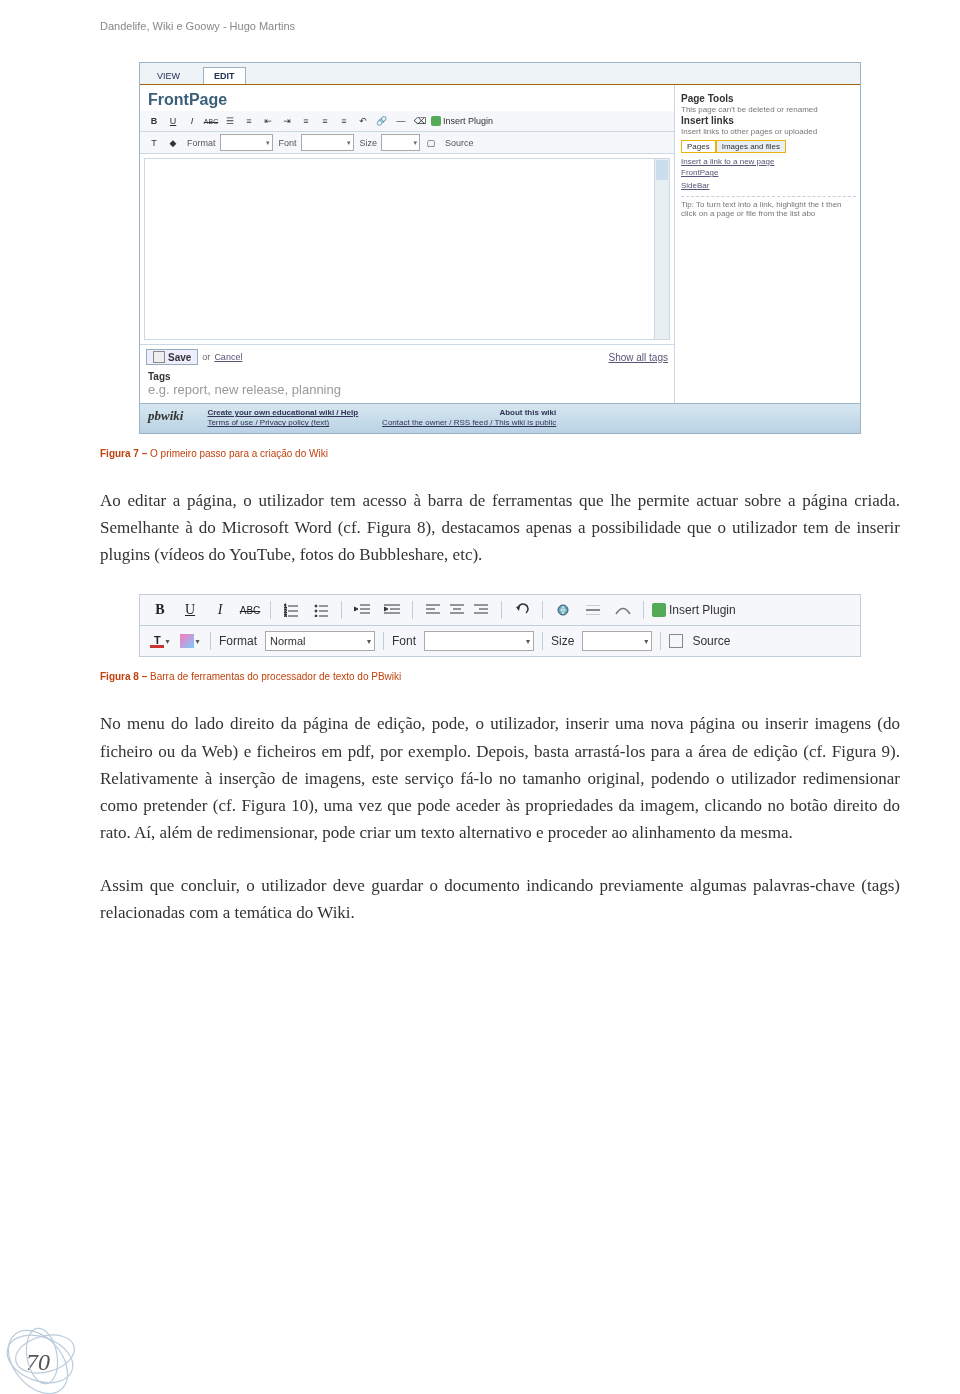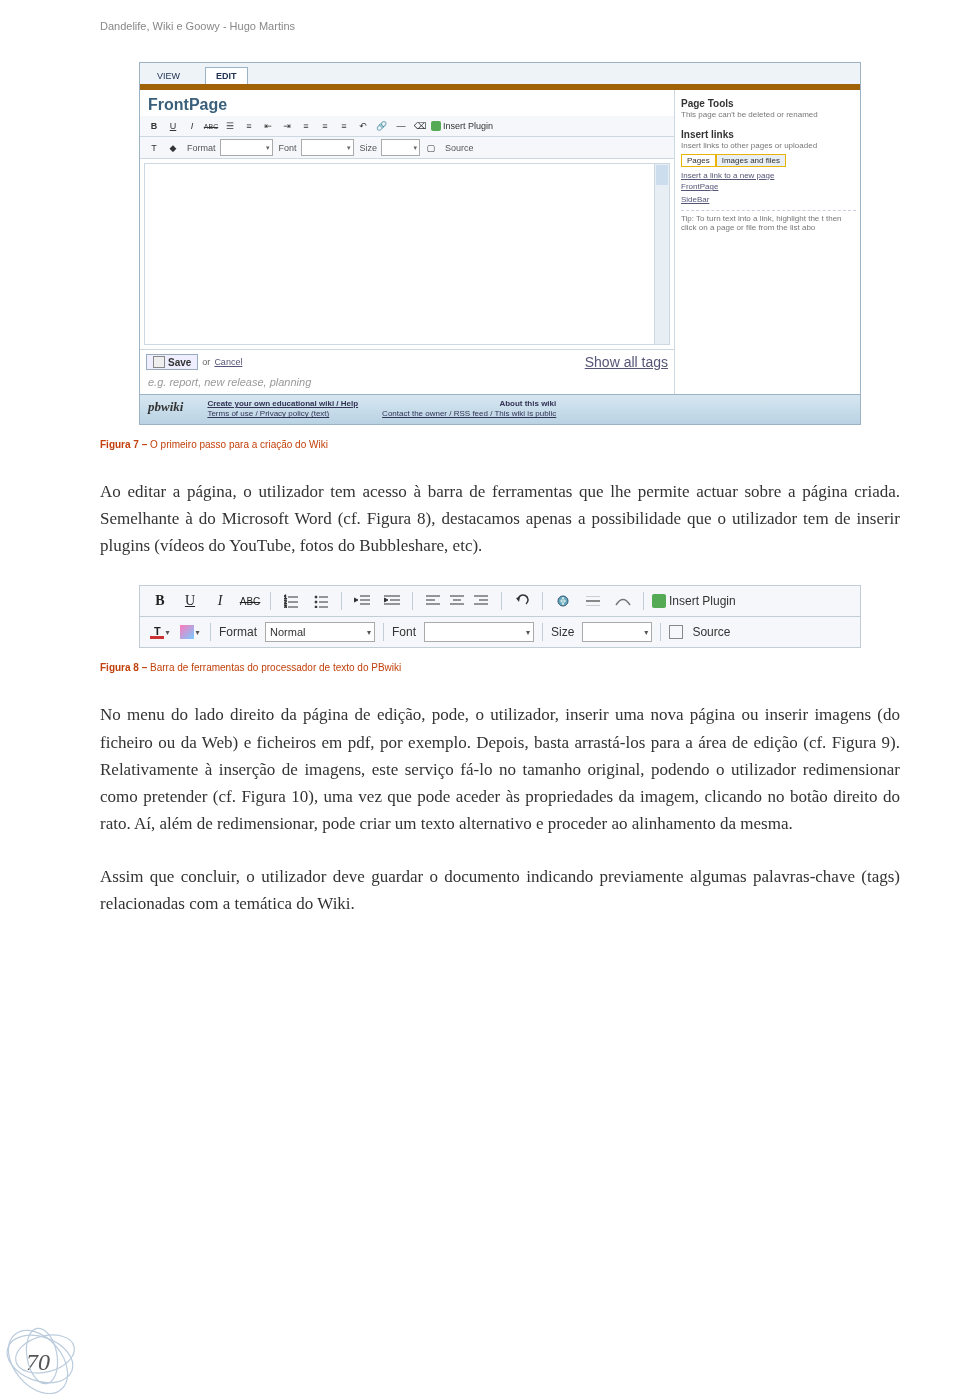--- a/index.html
+++ b/index.html
@@ -36,37 +36,36 @@
   .shot1 .titlebar {
     background: linear-gradient(#e8f1f8,#d5e5f1);
     padding: 4px 8px;
     border-bottom: 1px solid #9cb3c5;
     font-size: 12px;
     font-weight: bold;
     color: #333;
   }
   .shot1 .titlebar .glyph { color:#777; margin-right:4px; font-size:10px;}
   .shot1 .tabs {
-    display:flex; gap:4px; padding: 4px 6px 0 6px;
-    border-bottom:6px solid #a16207;
+    display:flex; gap:12px; padding: 4px 6px 0 6px;
+    border-bottom:1px solid #a16207;
     background:#eef3f7;
   }
   .shot1 .tab {
     padding:3px 10px;
     font-size:9px;
     color:#235;
     border:1px solid transparent;
     border-bottom:none;
     cursor:pointer;
   }
   .shot1 .tab.active {
     background:#fff;
     border-color:#9cb3c5;
     font-weight:bold;
-    margin-left:10px;
   }
   .shot1 .body { display:flex; }
   .shot1 .main { flex:1; border-right:1px solid #ccd8e2; }
   .shot1 .pagetitle {
     font-family: 'Trebuchet MS', Arial, sans-serif;
     font-size: 16px;
     font-weight: bold;
     color:#3a5f7a;
     padding:6px 8px 2px 8px;
   }
@@ -88,24 +87,24 @@
   .shot1 .editor-area{
     height:180px; background:#fff; border:1px solid #ccd8e2; margin:4px; position:relative;
   }
   .shot1 .scrollbar{position:absolute; right:0; top:0; bottom:0; width:14px; background:#e7eef4; border-left:1px solid #ccd8e2;}
   .shot1 .scrollbar .thumb{width:12px; height:20px; background:#cde; margin:1px auto;}
   .shot1 .savebar{padding:4px 6px; border-top:1px solid #ccd8e2; display:flex; align-items:center; gap:4px;}
   .shot1 .savebar .savebtn{background:#eef; border:1px solid #9ab; padding:1px 6px; font-size:10px; font-weight:bold; display:inline-flex; align-items:center; gap:3px; cursor:pointer;}
   .shot1 .savebar .disk{width:10px;height:10px;background:#eee;border:1px solid #888;display:inline-block;}
   .shot1 .savebar .cancel{font-size:9px; color:#557; text-decoration:underline; cursor:pointer;}
   .shot1 .savebar .spacer{flex:1;}
-  .shot1 .savebar .showall{font-size:14px; color:#557; text-decoration:underline; cursor:pointer;text-align:center;}
+  .shot1 .savebar .showall{font-size:10px; color:#557; text-decoration:underline; cursor:pointer;text-align:center;}
   .shot1 .tagsrow{padding:2px 8px 6px 8px;}
   .shot1 .tagsrow .lbl{font-size:10px; font-weight:bold;}
-  .shot1 .tagsrow .hint{font-size:11px; color:#999;font-style:italic;}
+  .shot1 .tagsrow .hint{font-size:13px; color:#999;}
   .shot1 .footer{
     background:linear-gradient(#d7e7f1,#b9d2e3);
     border-top:1px solid #9cb3c5;
     padding:4px 8px;
     display:flex; gap:24px;
   }
   .shot1 .footer .logo{font-family:Georgia,serif;font-weight:bold;font-style:italic;font-size:13px;color:#333;}
   .shot1 .footer .col{font-size:8px; color:#335; line-height:1.3;}
   .shot1 .footer .col .h{font-weight:bold;text-align:right;}
   .shot1 .footer .col .u{text-decoration:underline;}
@@ -244,29 +243,30 @@
           <span class="savebtn">
             <span class="disk"></span>
             <span>Save</span>
           </span>
           <span style="font-size:9px;color:#666">or</span>
           <span class="cancel">Cancel</span>
           <span class="spacer"></span>
           <span class="showall">Show all tags</span>
         </div>
         <div class="tagsrow">
+          <div class="lbl">Tags</div>
           <div class="hint">e.g. report, new release, planning</div>
         </div>
       </div>
 
       <div class="side">
         <div class="h">Page Tools</div>
         <div class="sub">This page can't be deleted or renamed</div>
 
-        <div class="h" style="margin-top:10px">Insert links</div>
+        <div class="h" style="margin-top:1px">Insert links</div>
         <div class="sub">Insert links to other pages or uploaded</div>
         <div class="tabs2">
           <div class="tab2 active">Pages</div>
           <div class="tab2">Images and files</div>
         </div>
         <div class="searchrow">Insert a link to a new page</div>
         <div class="item">FrontPage</div>
         <div class="item">SideBar</div>
         <div class="tip">Tip: To turn text into a link, highlight the t
 then click on a page or file from the list abo</div>

